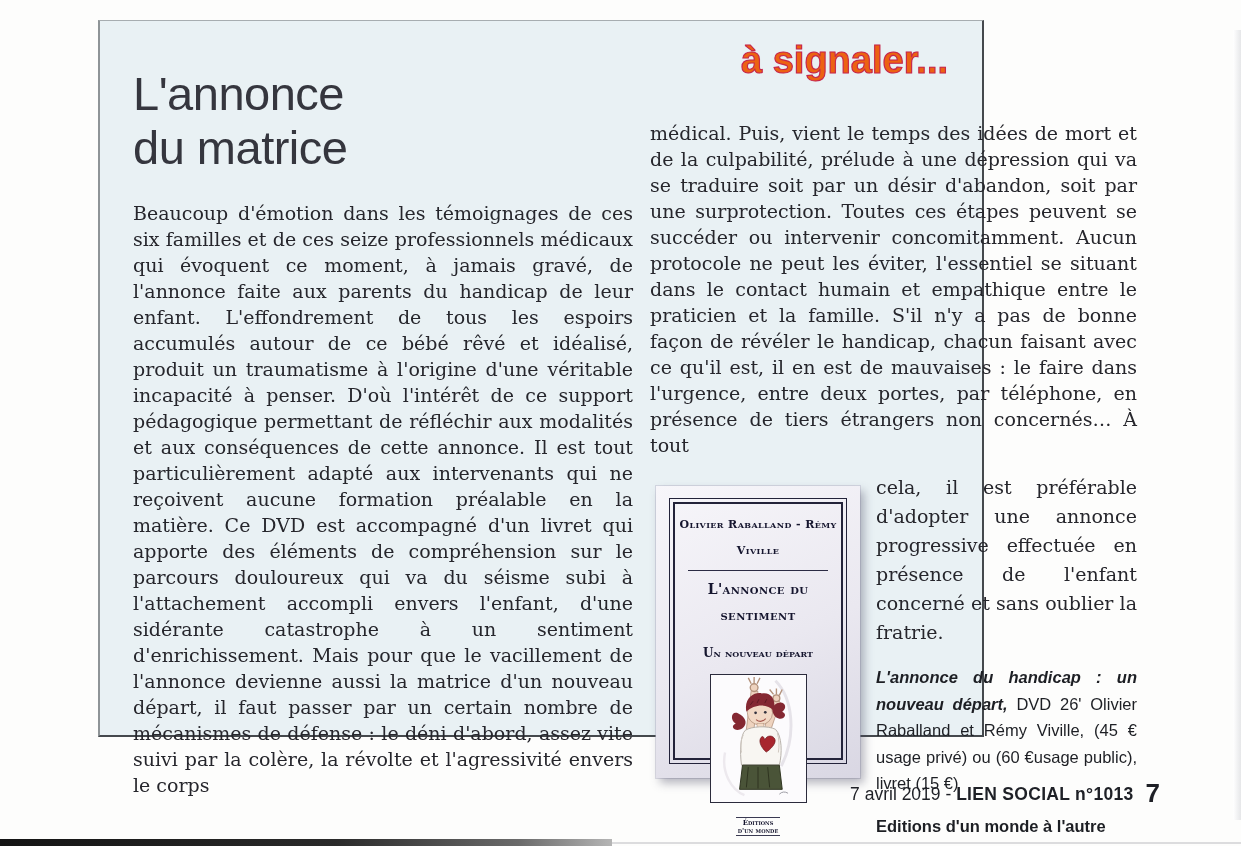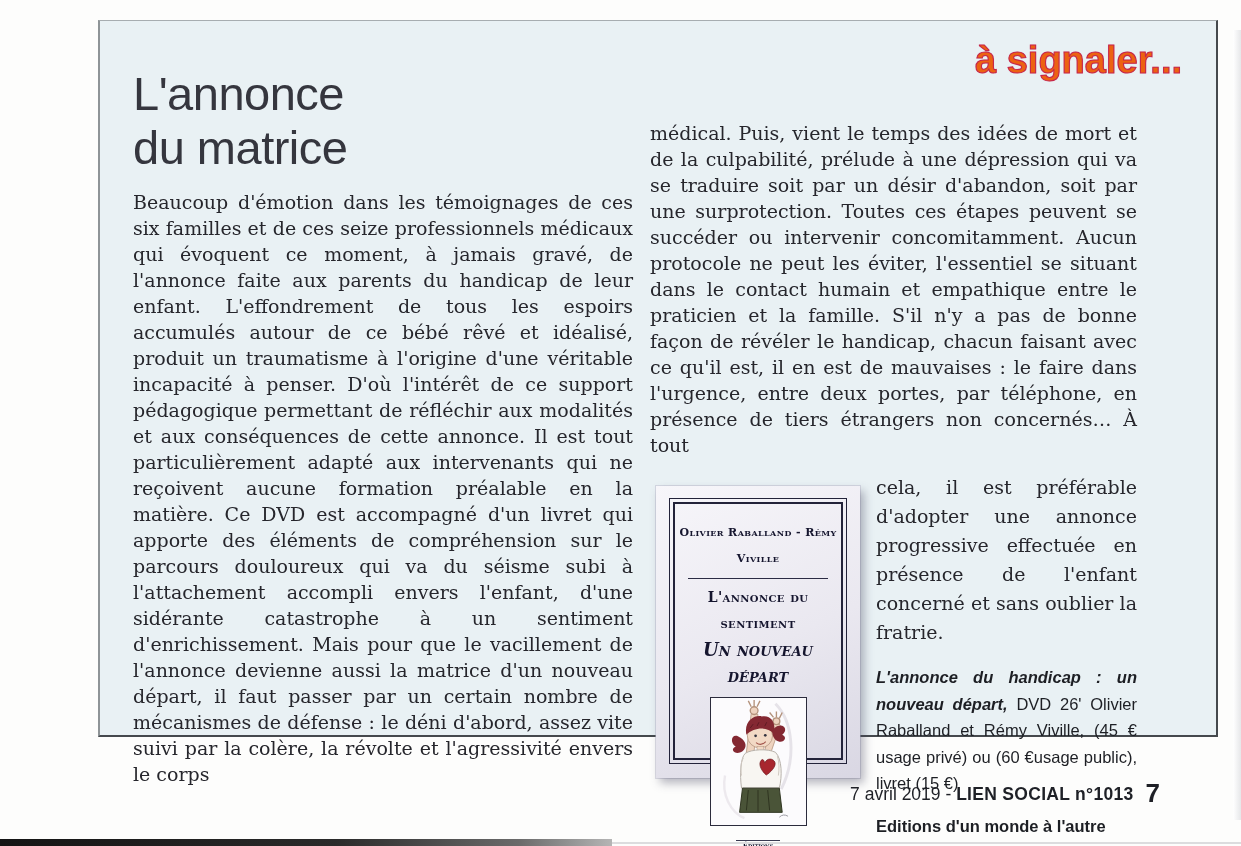--- a/index.html
+++ b/index.html
@@ -1,21 +1,21 @@
 <!DOCTYPE html>
 <html lang="fr"><head>
 <meta charset="utf-8">
 <style>
   * { margin:0; padding:0; box-sizing:border-box; }
   html,body { width:1241px; height:846px; }
   body { background:#fdfdfc; font-family:"Liberation Sans",sans-serif; position:relative; overflow:hidden; }
 
   
   .sheet {
-    position:absolute; left:98px; top:20px; width:1120px; height:717px;
+    position:absolute; left:98px; top:20px; width:886px; height:717px;
     background:#e9f1f4;
     border-top:1px solid #a7adb0;
     border-left:2px solid #8e9497;
     border-right:2px solid #45494d;
     border-bottom:2px solid #45494d;
   }
 
   
   .flag {
     position:absolute; top:18px; right:34px;
@@ -31,21 +31,21 @@
     font-size:47px; line-height:54px; font-weight:500;
     color:#35363e; letter-spacing:-0.5px;
   }
 
   
   .bodytext {
     font-family:"DejaVu Serif","Liberation Serif",serif;
     font-size:19px; line-height:26px; color:#26262c;
     text-align:justify; hyphens:auto; -webkit-hyphens:auto;
   }
-  .col-left  { position:absolute; left:33px;  top:168px; width:500px; }
+  .col-left  { position:absolute; left:33px;  top:179px; width:500px; }
   .col-right { position:absolute; left:550px; top:99px;  width:487px; }
 
   .lower-row { display:flex; margin-top:15px; }
   .cover-col { width:216px; flex:none; }
   .side-col  { flex:1; margin-left:10px; }
   .wrap-text { line-height:29px; }
 
   
   .caption {
     margin-top:17px; font-family:"Liberation Sans",sans-serif;
@@ -58,26 +58,26 @@
   .cover {
     width:204px; height:292px; margin:13px auto 0;
     background:linear-gradient(155deg,#f7f6fa 0%,#eae8f0 55%,#d9d7e3 100%);
     box-shadow:4px 5px 9px rgba(70,70,95,.40), 0 0 0 1px rgba(190,190,205,.5);
     padding:12px 13px 14px;
   }
   .cover-frame { height:100%; border:1px solid #23233a; padding:3px; }
   .cover-frame-inner {
     height:100%; border:2px solid #23233a; text-align:center;
     font-family:"DejaVu Serif","Liberation Serif",serif; color:#15152e;
-    font-variant:small-caps; padding-top:16px;
+    font-variant:small-caps; padding-top:8px;
   }
   .cov-authors { font-size:11px; font-weight:bold; letter-spacing:.4px; }
   .cov-rule { width:84%; border-top:1px solid #2b2b44; margin:6px auto 5px; }
   .cov-title { font-size:14px; font-weight:bold; letter-spacing:.4px; }
-  .cov-sub   { font-size:18px; font-weight:bold; font-style:italic; margin-top:1px; }
+  .cov-sub   { font-size:12px; font-weight:bold; margin-top:12px; }
   .ill-frame {
     width:97px; height:129px; border:1.5px solid #2b2b3c;
     margin:8px auto 7px; background:#fcfbfd; overflow:hidden;
   }
   .cov-genre { font-size:12.5px; font-weight:bold; letter-spacing:1.6px; }
   .cov-pub {
     display:inline-block; margin-top:7px; font-size:7px; line-height:7.5px;
     font-weight:bold; border-top:1px solid #3a3a52; border-bottom:1px solid #3a3a52;
     padding:1px 2px;
   }

